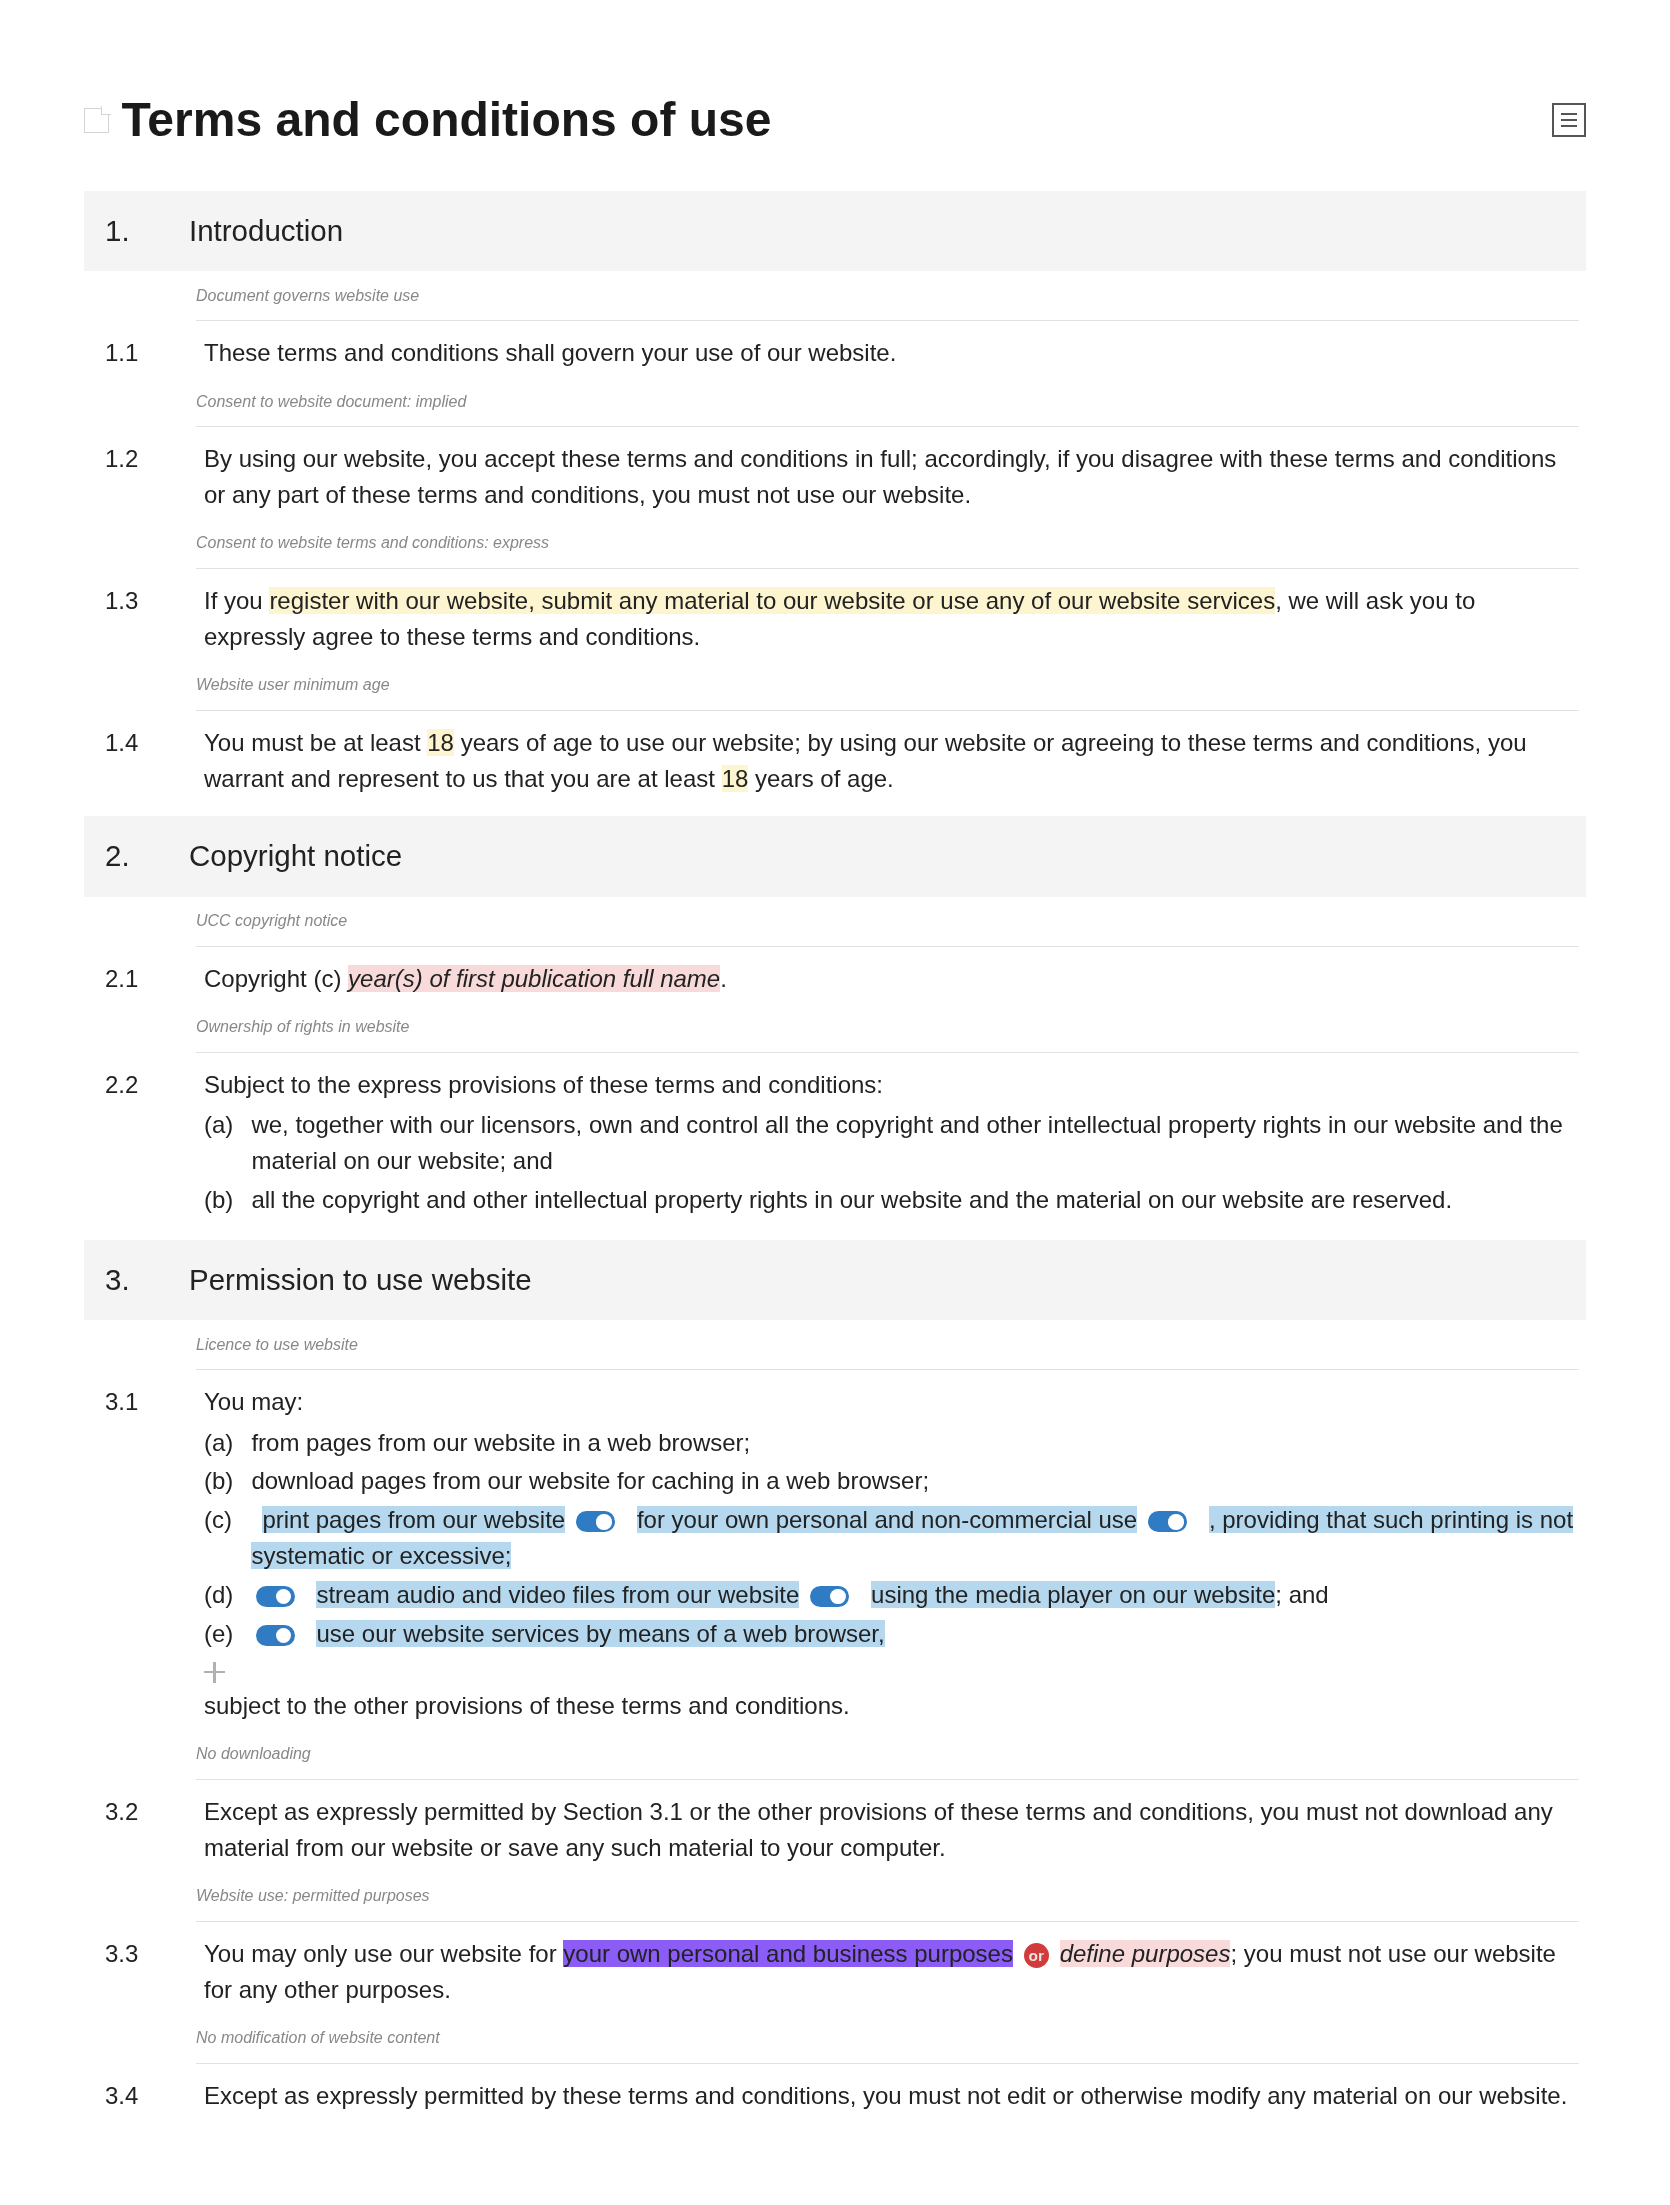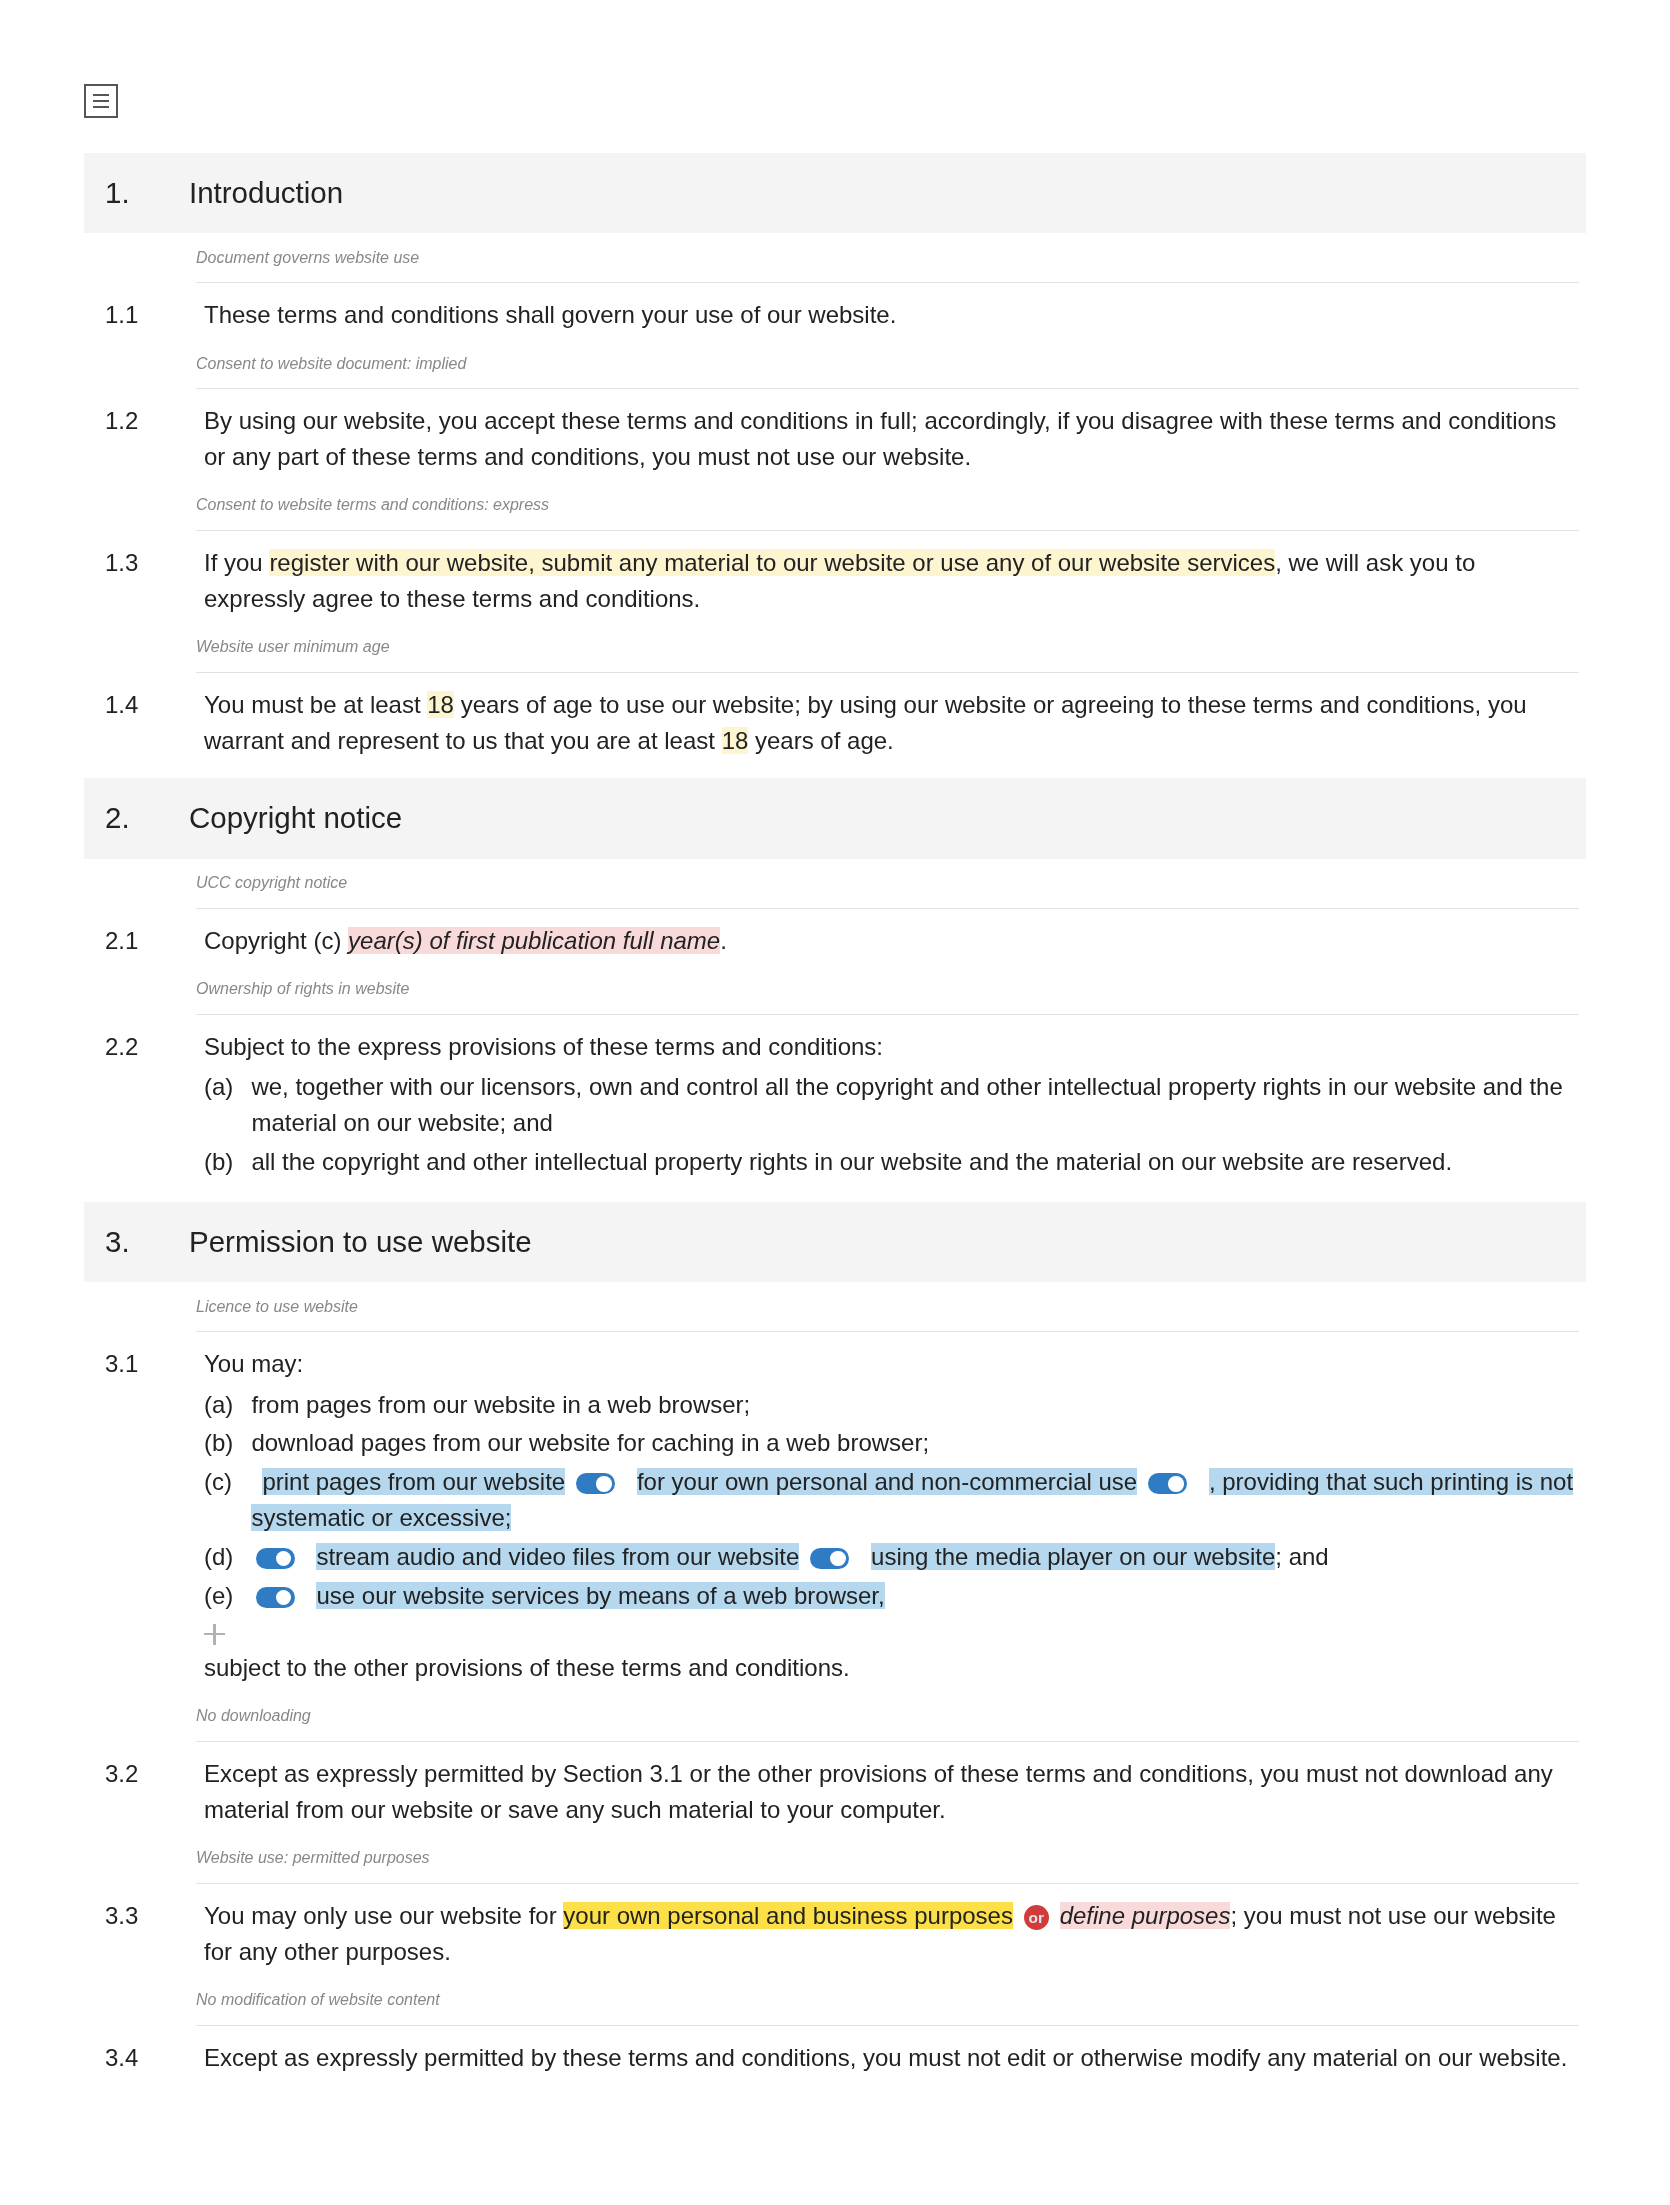--- a/index.html
+++ b/index.html
@@ -111,21 +111,21 @@
   }
   .sub-label {
     min-width: 39px;
   }
   .sub-body {
     flex: 1;
   }
   .hl-yellow { background: #fdf4d0; }
   .hl-pink { background: #f8dada; font-style: italic; }
   .hl-blue { background: #b5d8ee; margin-left: 11px; }
-  .hl-orange { background: #fde047; }
+  .hl-orange { background: #8b5cf6; }
   .toggle {
     display: inline-block;
     width: 39px;
     height: 21px;
     background: #2f7bc4;
     border-radius: 11.2px;
     position: relative;
     vertical-align: middle;
     margin: 0 4.2px;
   }
@@ -166,20 +166,24 @@
     left: 9px; top: 0; width: 2.8px; height: 21px;
   }
   .insert-icon::after {
     top: 9px; left: 0; height: 2.8px; width: 21px;
   }
 </style>
 </head>
 <body>
 
 <div class="header-row">
+  <div class="title-wrap">
+    <div class="doc-icon"></div>
+    <h1 class="page-title">Terms and conditions of use</h1>
+  </div>
   <div class="menu-icon">
     <span></span>
       <span></span>
       <span></span>
   </div>
 </div>
 
 <div class="section-header">
   <div class="section-num">1.</div>
   <div class="section-title">Introduction</div>

